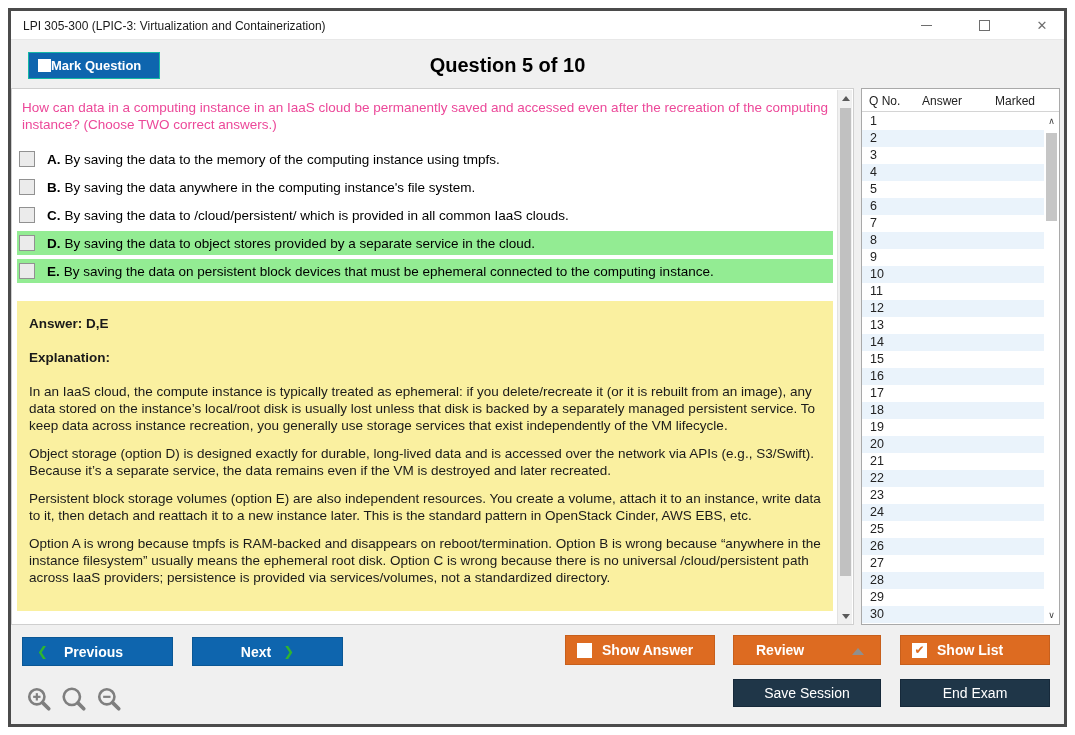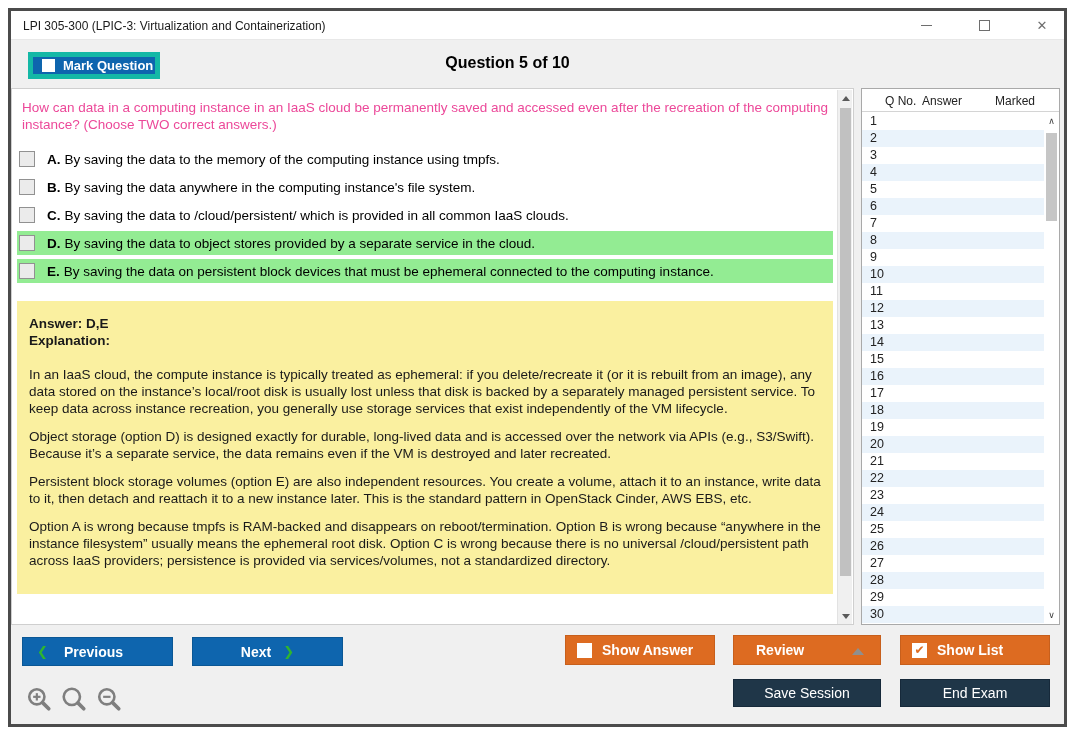--- a/index.html
+++ b/index.html
@@ -11,51 +11,51 @@
   
   .titlebar { position:absolute; left:0; top:0; width:1053px; height:29px; background:#ffffff; border-bottom:1px solid #e8e8e8; }
   .title-text { position:absolute; left:12px; top:8px; font-size:12px; color:#1a1a1a; white-space:nowrap; }
   .win-controls { position:absolute; right:10px; top:0; height:29px; display:flex; align-items:center; gap:34px; }
   .win-btn { width:24px; height:22px; display:flex; align-items:center; justify-content:center; color:#6e6e6e; cursor:default; }
   .min-shape { width:11px; height:0; border-top:1px solid #6e6e6e; }
   .max-shape { width:11px; height:11px; border:1px solid #6e6e6e; background:transparent; }
   .close-glyph { font-size:13px; color:#6e6e6e; line-height:1; }
   
   .toolbar { position:absolute; left:0; top:30px; width:1053px; height:47px; background:#f0f0f0; }
-  .mark-btn { position:absolute; left:17px; top:11px; width:132px; height:27px; background:#0e65ae; border:5px solid #14b8a6;
-    display:flex; align-items:center; padding-left:9px; gap:8px; cursor:pointer; }
+  .mark-btn { position:absolute; left:17px; top:11px; width:132px; height:27px; background:#0e65ae; border:1px solid #14b8a6;
+    display:flex; align-items:center; padding-left:9px; cursor:pointer; }
   .mark-btn .cb { width:13px; height:13px; background:#ffffff; flex:0 0 auto; }
   .mark-btn .lbl { color:#ffffff; font-weight:bold; font-size:13px; }
-  .q-counter { position:absolute; left:0; top:13px; width:993px; text-align:center; font-size:16px; font-weight:bold; color:#000; }
+  .q-counter { position:absolute; left:0; top:13px; width:993px; text-align:center; font-size:20px; font-weight:bold; color:#000; }
   
   .content { position:absolute; left:0; top:77px; width:843px; height:537px; background:#ffffff; border:1px solid #cfcfcf; overflow:hidden; }
   .question-text { margin:10px 10px 14px 10px; width:812px; font-size:13.5px; line-height:17px; color:#ec4899; }
   .option-row { position:relative; margin:0 0 4px 5px; width:816px; min-height:24px; display:flex; align-items:center; background:transparent; }
   .option-row.correct { background:#93ec93; }
   .opt-cb { width:16px; height:16px; background:#ebebeb; border:1px solid #919191; margin-left:2px; flex:0 0 auto; cursor:pointer; }
   .opt-letter { font-weight:bold; font-size:13.5px; color:#000; margin-left:12px; white-space:pre; }
   .opt-text { font-size:13.5px; color:#000; margin-left:4px; }
   .explain-box { margin:18px 0 0 5px; width:816px; background:#faf0a0; padding:14px 12px 14px 12px; font-size:13.5px; line-height:17px; color:#1a1a1a; }
-  .explain-box .ans { font-weight:bold; }
+  .explain-box .ans { font-weight:bold; margin-bottom:17px; }
   .explain-box .head { font-weight:bold; margin-bottom:17px; }
   .explain-box p { margin:0 0 11px 0; }
   
   .vscroll { position:absolute; width:15px; background:#f0f0f0; }
   .content-scroll { right:1px; top:1px; height:535px; border-left:1px solid #e2e2e2; }
   .sb-arrow { position:absolute; left:0; width:15px; height:17px; display:flex; align-items:center; justify-content:center; }
   .tri-up { width:0; height:0; border-left:4px solid transparent; border-right:4px solid transparent; border-bottom:5px solid #5a5a5a; }
   .tri-down { width:0; height:0; border-left:4px solid transparent; border-right:4px solid transparent; border-top:5px solid #5a5a5a; }
   .chev { font-size:9px; color:#404040; line-height:1; }
   .sb-thumb { position:absolute; left:2px; width:11px; background:#c1c1c1; }
   .content-scroll .sb-thumb { top:18px; height:468px; }
   
   .list-panel { position:absolute; left:850px; top:77px; width:199px; height:537px; background:#ffffff; border:1px solid #a9a9a9; }
   .list-header { position:relative; height:23px; border-bottom:1px solid #d4d4d4; font-size:12px; color:#222; }
   .list-header span { position:absolute; top:5px; }
-  .lh-qno { left:7px;margin-left:16px; }
+  .lh-qno { left:7px; }
   .lh-answer { left:60px; }
   .lh-marked { left:133px; }
   .list-body { position:absolute; left:0; top:24px; width:182px; height:511px; overflow:hidden; }
   .list-row { height:17px; line-height:17px; font-size:12.5px; color:#222; padding-left:8px; cursor:pointer; }
   .list-row.alt { background:#eaf3fb; }
   .list-scroll { right:0; top:24px; height:511px; background:#ffffff; }
   .list-scroll .sb-thumb { top:20px; height:88px; background:#c6c6c6; }
   
   .bottombar { position:absolute; left:0; top:614px; width:1053px; height:99px; background:#f0f0f0; }
   .btn { position:absolute; display:flex; align-items:center; justify-content:center; font-weight:bold; color:#ffffff; cursor:pointer; }

